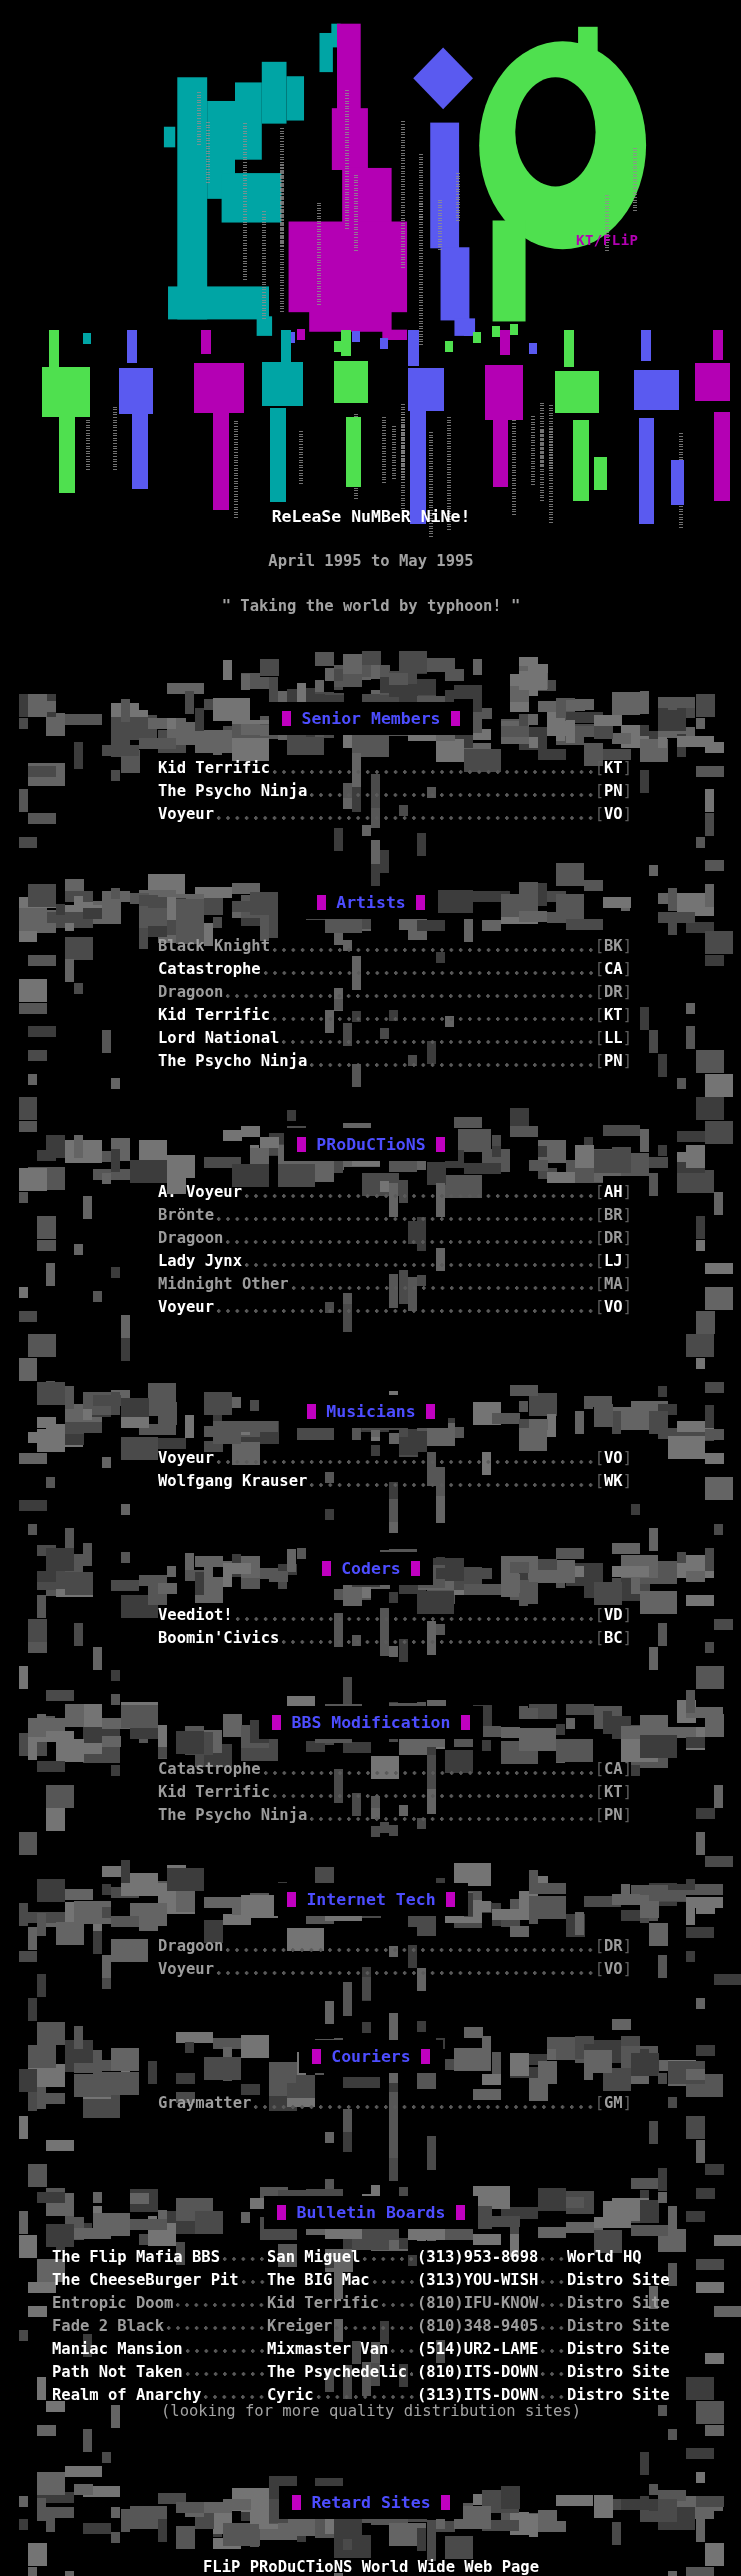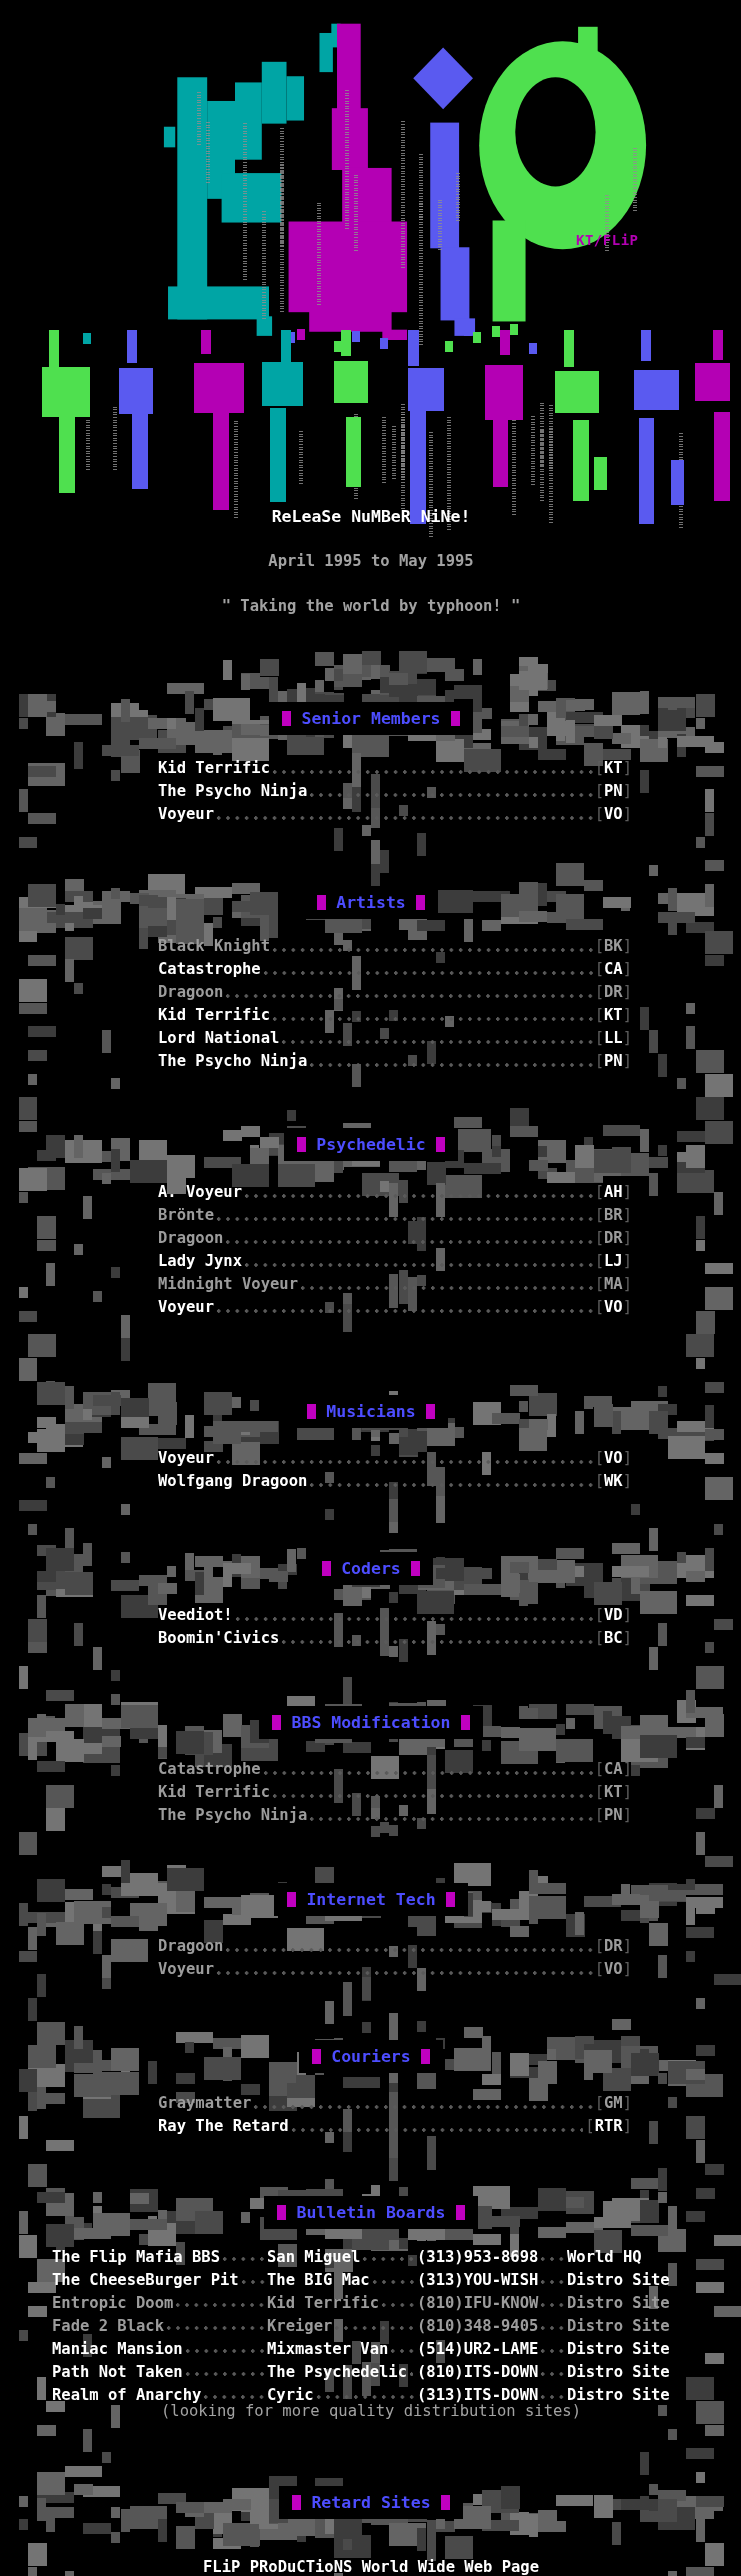--- a/index.html
+++ b/index.html
@@ -1494,45 +1494,45 @@
         <div class="mrow" data-status="old"><span class="mname">Kid Terrific</span><span class="leader"></span><span class="mcode"><span class="br">[</span><span class="cl">KT</span><span class="br">]</span></span></div>
         <div class="mrow" data-status="old"><span class="mname">Lord National</span><span class="leader"></span><span class="mcode"><span class="br">[</span><span class="cl">LL</span><span class="br">]</span></span></div>
         <div class="mrow" data-status="old"><span class="mname">The Psycho Ninja</span><span class="leader"></span><span class="mcode"><span class="br">[</span><span class="cl">PN</span><span class="br">]</span></span></div>
       </div>
   </section>
 
   <section class="panel">
     <div class="hdrwrap" style="top: 1128px;">
       <div class="hdr">
         <span class="sq"></span>
-        <span class="hlabel">Psychedelic</span>
+        <span class="hlabel">PRoDuCTioNS</span>
         <span class="sq"></span>
       </div>
     </div>
     <div class="mlist" style="top: 1180px;">
         <div class="mrow" data-status="old"><span class="mname">A. Voyeur</span><span class="leader"></span><span class="mcode"><span class="br">[</span><span class="cl">AH</span><span class="br">]</span></span></div>
         <div class="mrow" data-status="new"><span class="mname">Brönte</span><span class="leader"></span><span class="mcode"><span class="br">[</span><span class="cl">BR</span><span class="br">]</span></span></div>
         <div class="mrow" data-status="new"><span class="mname">Dragoon</span><span class="leader"></span><span class="mcode"><span class="br">[</span><span class="cl">DR</span><span class="br">]</span></span></div>
         <div class="mrow" data-status="old"><span class="mname">Lady Jynx</span><span class="leader"></span><span class="mcode"><span class="br">[</span><span class="cl">LJ</span><span class="br">]</span></span></div>
-        <div class="mrow" data-status="new"><span class="mname">Midnight Voyeur</span><span class="leader"></span><span class="mcode"><span class="br">[</span><span class="cl">MA</span><span class="br">]</span></span></div>
+        <div class="mrow" data-status="new"><span class="mname">Midnight Other</span><span class="leader"></span><span class="mcode"><span class="br">[</span><span class="cl">MA</span><span class="br">]</span></span></div>
         <div class="mrow" data-status="old"><span class="mname">Voyeur</span><span class="leader"></span><span class="mcode"><span class="br">[</span><span class="cl">VO</span><span class="br">]</span></span></div>
       </div>
   </section>
 
   <section class="panel">
     <div class="hdrwrap" style="top: 1395px;">
       <div class="hdr">
         <span class="sq"></span>
         <span class="hlabel">Musicians</span>
         <span class="sq"></span>
       </div>
     </div>
     <div class="mlist" style="top: 1446px;">
         <div class="mrow" data-status="old"><span class="mname">Voyeur</span><span class="leader"></span><span class="mcode"><span class="br">[</span><span class="cl">VO</span><span class="br">]</span></span></div>
-        <div class="mrow" data-status="old"><span class="mname">Wolfgang Dragoon</span><span class="leader"></span><span class="mcode"><span class="br">[</span><span class="cl">WK</span><span class="br">]</span></span></div>
+        <div class="mrow" data-status="old"><span class="mname">Wolfgang Krauser</span><span class="leader"></span><span class="mcode"><span class="br">[</span><span class="cl">WK</span><span class="br">]</span></span></div>
       </div>
   </section>
 
   <section class="panel">
     <div class="hdrwrap" style="top: 1552px;">
       <div class="hdr">
         <span class="sq"></span>
         <span class="hlabel">Coders</span>
         <span class="sq"></span>
       </div>
@@ -1575,21 +1575,20 @@
   <section class="panel">
     <div class="hdrwrap" style="top: 2040px;">
       <div class="hdr">
         <span class="sq"></span>
         <span class="hlabel">Couriers</span>
         <span class="sq"></span>
       </div>
     </div>
     <div class="mlist" style="top: 2091px;">
         <div class="mrow" data-status="new"><span class="mname">Graymatter</span><span class="leader"></span><span class="mcode"><span class="br">[</span><span class="cl">GM</span><span class="br">]</span></span></div>
-        <div class="mrow" data-status="old"><span class="mname">Ray The Retard</span><span class="leader"></span><span class="mcode"><span class="br">[</span><span class="cl">RTR</span><span class="br">]</span></span></div>
       </div>
   </section>
 </div>
 
 <section>
   <div class="hdrwrap" id="bbs-hdrwrap" style="top: 2196px;">
     <div class="hdr">
       <span class="sq"></span>
       <span class="hlabel">Bulletin Boards</span>
       <span class="sq"></span>

